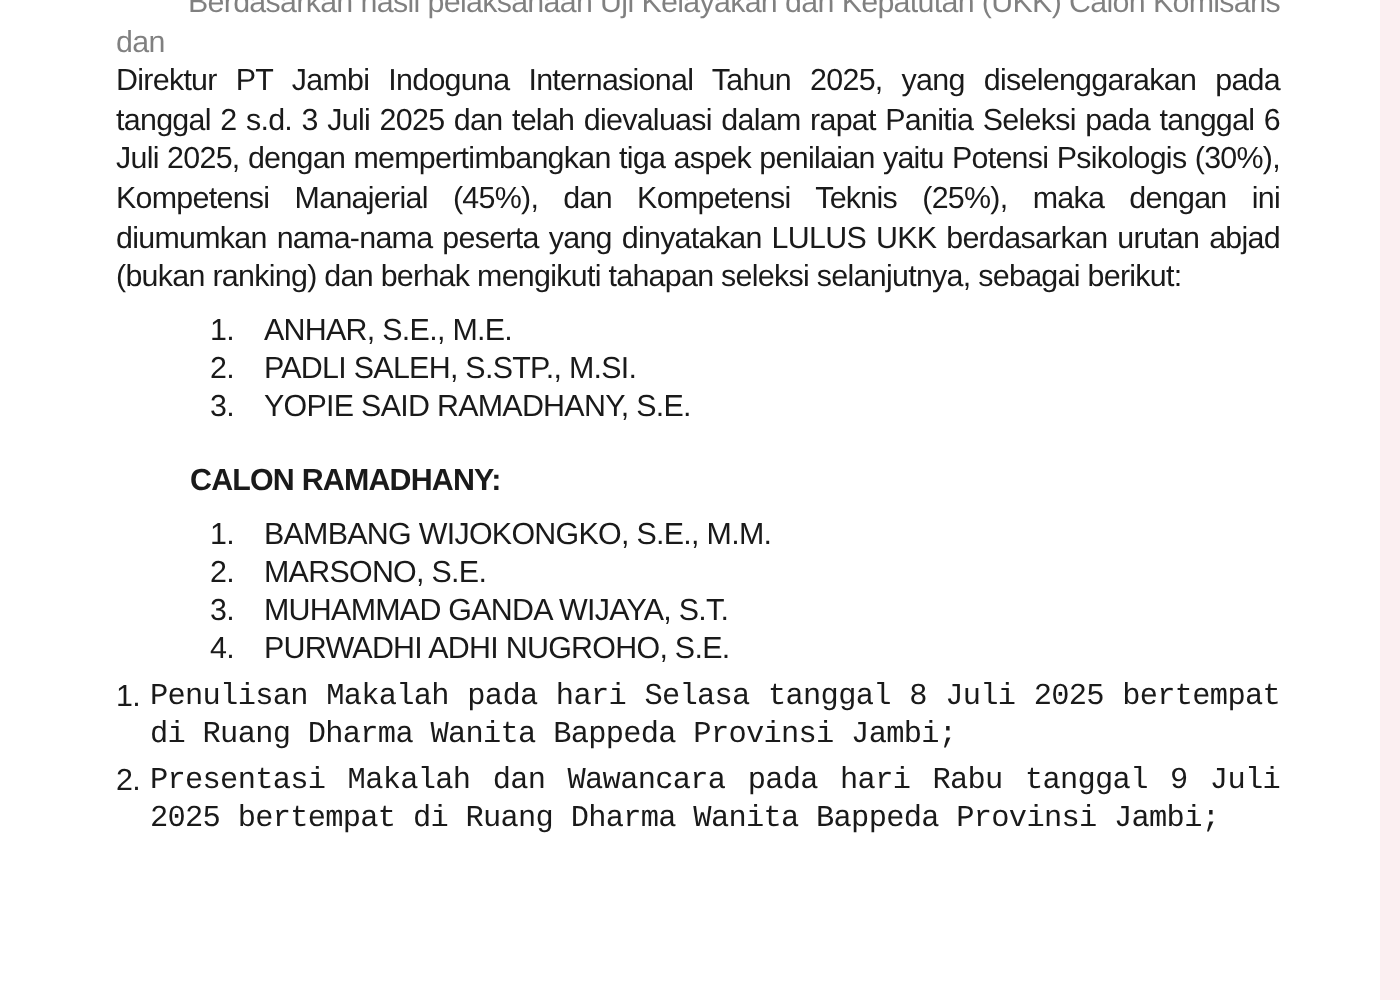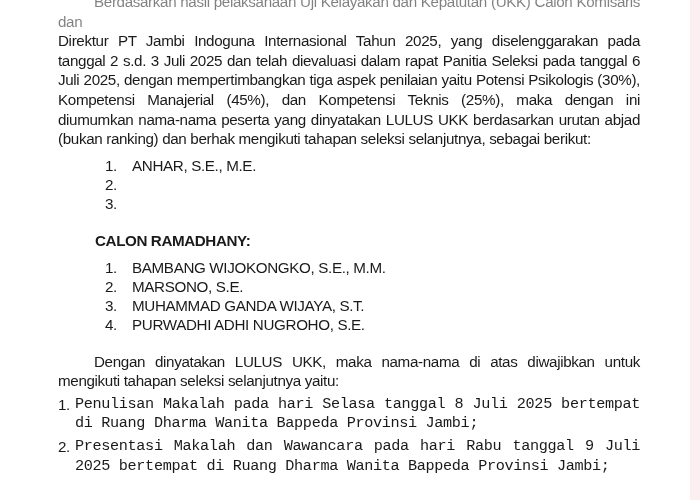--- a/index.html
+++ b/index.html
@@ -48,23 +48,25 @@
     <span>Direktur PT Jambi Indoguna Internasional Tahun 2025, yang diselenggarakan pada tanggal 2 s.d. 3 Juli 2025 dan telah dievaluasi dalam rapat Panitia Seleksi pada tanggal 6 Juli 2025, dengan mempertimbangkan tiga aspek penilaian yaitu Potensi Psikologis (30%), Kompetensi Manajerial (45%), dan Kompetensi Teknis (25%), maka dengan ini diumumkan nama-nama peserta yang dinyatakan </span><b>LULUS</b><span> UKK berdasarkan urutan abjad (bukan ranking) dan </span><b>berhak mengikuti tahapan seleksi selanjutnya</b><span>, sebagai berikut:</span>
   </p>
 
   <ol class="name-list">
     <li>
         <span class="num">1.</span>
         <span>ANHAR, S.E., M.E.</span>
       </li>
     <li>
         <span class="num">2.</span>
+        <span>PADLI SALEH, S.STP., M.SI.</span>
       </li>
     <li>
         <span class="num">3.</span>
+        <span>YOPIE SAID RAMADHANY, S.E.</span>
       </li>
   </ol>
 
   <div class="section-title">CALON RAMADHANY:</div>
   <ol class="name-list">
     <li>
         <span class="num">1.</span>
         <span>BAMBANG WIJOKONGKO, S.E., M.M.</span>
       </li>
     <li>
@@ -74,23 +76,20 @@
     <li>
         <span class="num">3.</span>
         <span>MUHAMMAD GANDA WIJAYA, S.T.</span>
       </li>
     <li>
         <span class="num">4.</span>
         <span>PURWADHI ADHI NUGROHO, S.E.</span>
       </li>
   </ol>
 
-  <p class="para indent gap-top">
-    <span>Dengan dinyatakan </span><b>LULUS</b><span> UKK, maka nama-nama di atas diwajibkan untuk mengikuti tahapan seleksi selanjutnya yaitu:</span>
-  </p>
 
   <ol class="steps">
     <li>
         <span class="num">1.</span>
         <span class="txt">Penulisan Makalah pada hari Selasa tanggal 8 Juli 2025 bertempat di Ruang Dharma Wanita Bappeda Provinsi Jambi;</span>
       </li>
     <li>
         <span class="num">2.</span>
         <span class="txt">Presentasi Makalah dan Wawancara pada hari Rabu tanggal 9 Juli 2025 bertempat di Ruang Dharma Wanita Bappeda Provinsi Jambi;</span>
       </li>

